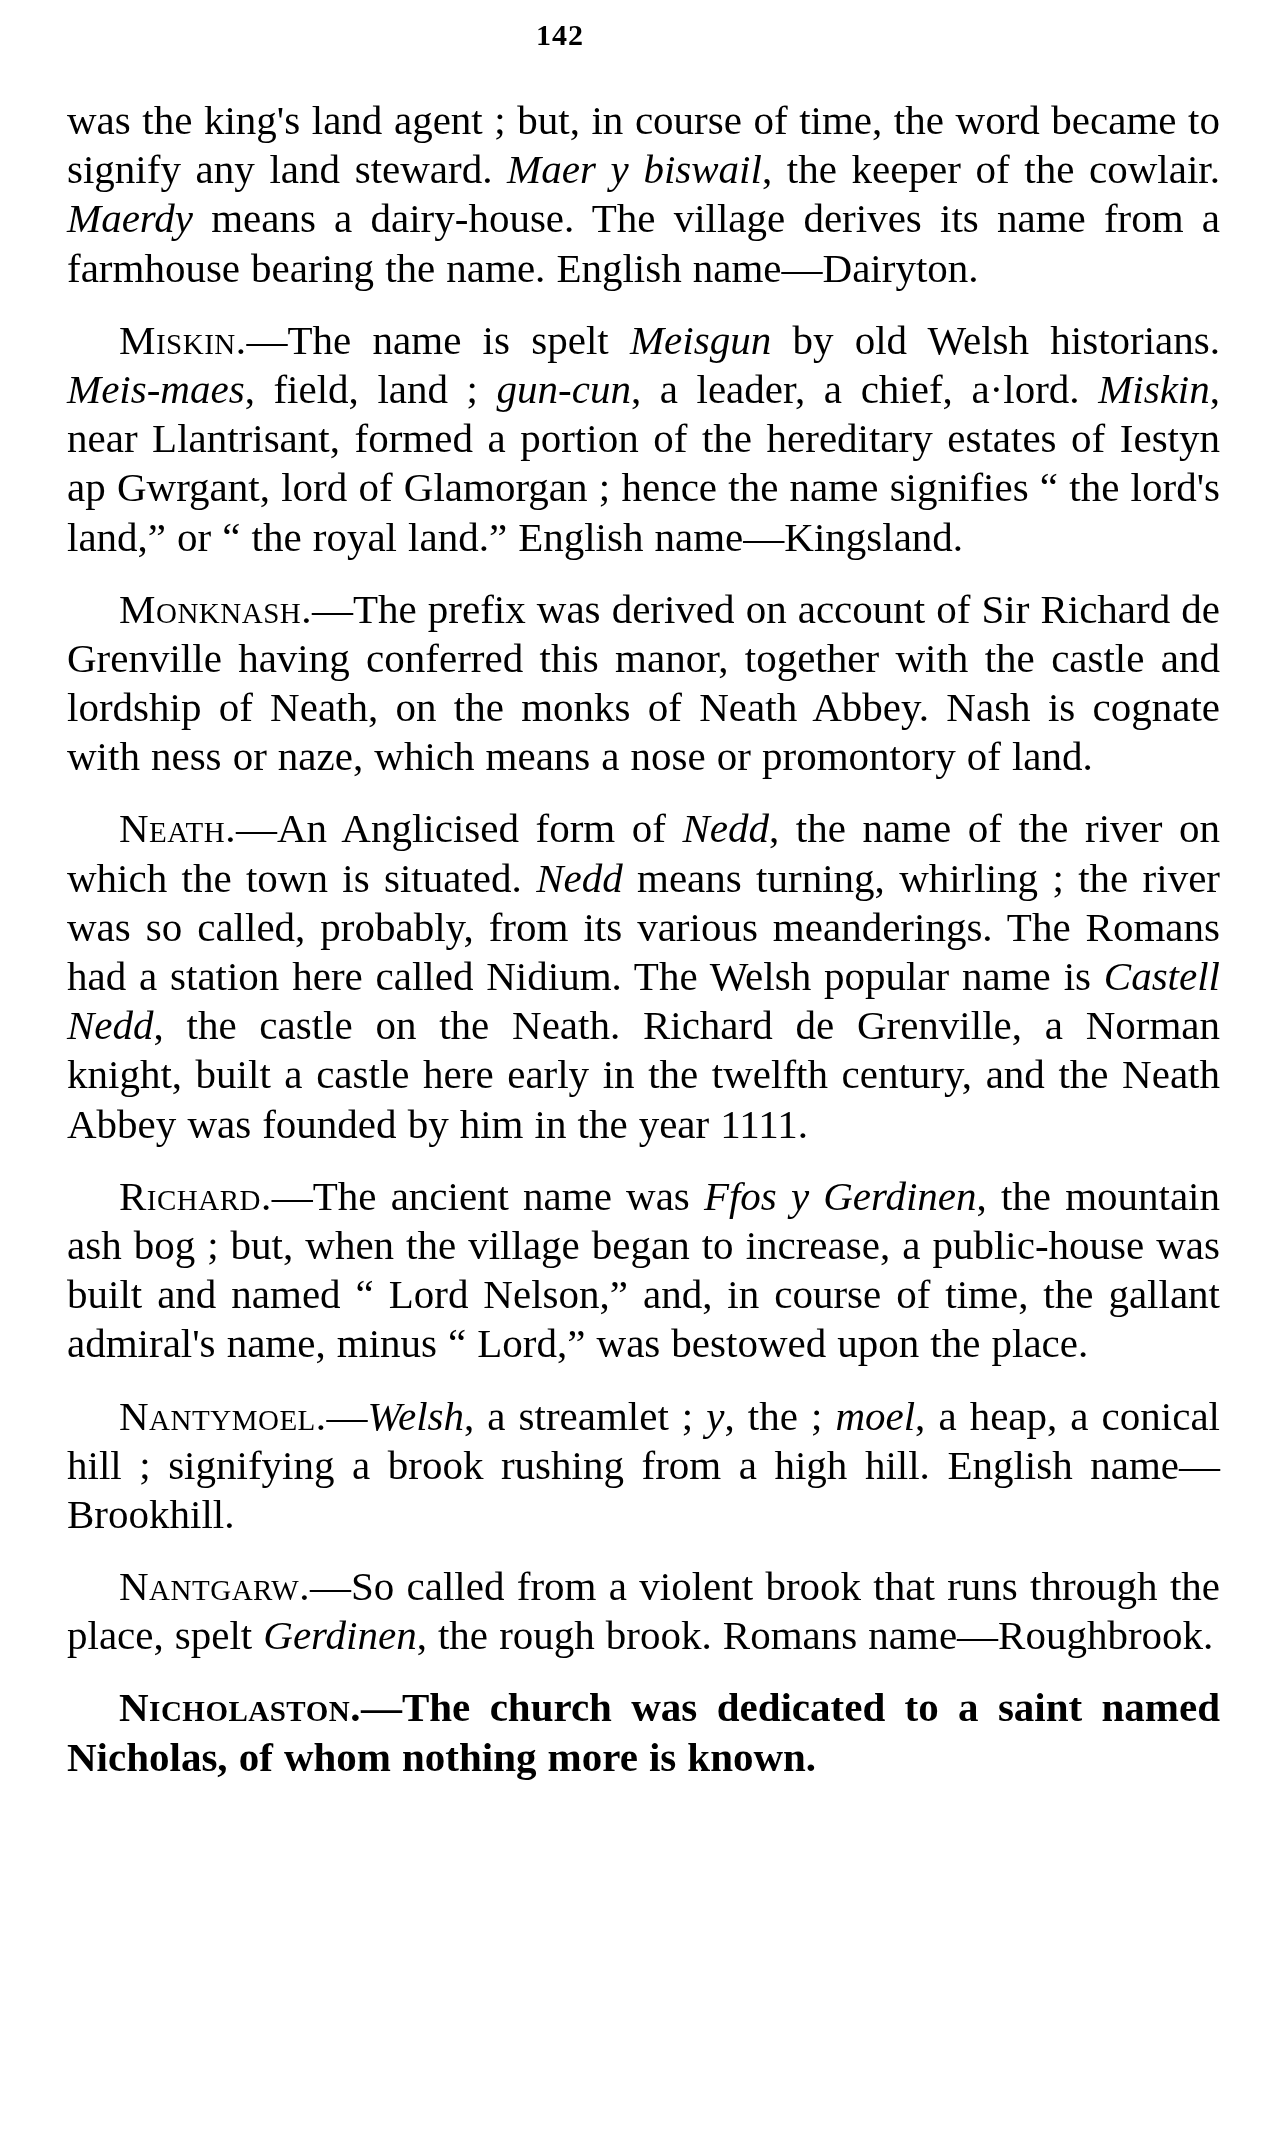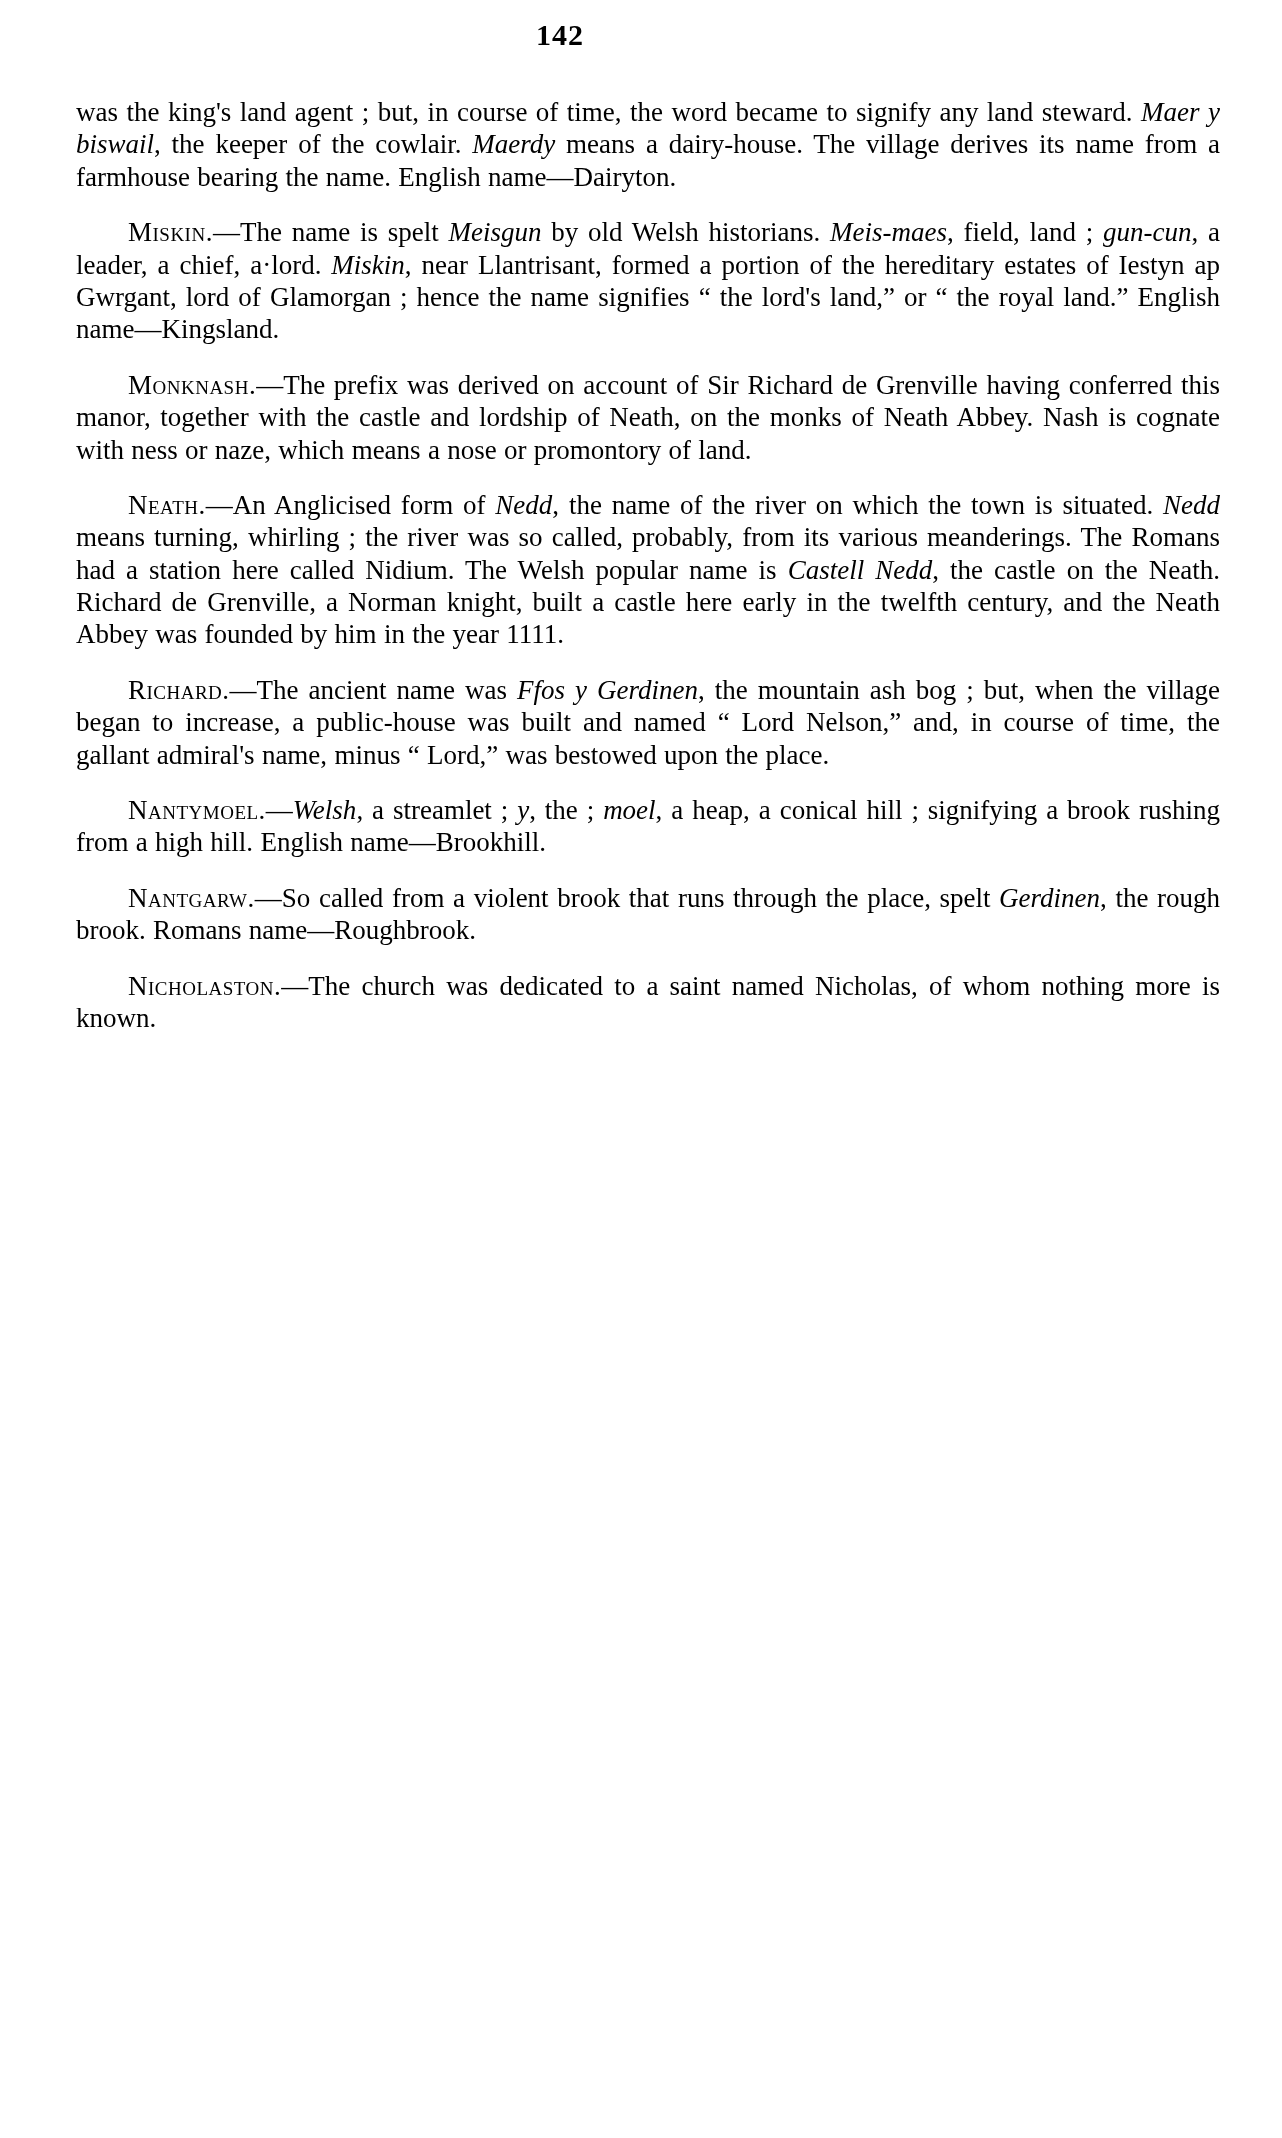--- a/index.html
+++ b/index.html
@@ -26,22 +26,22 @@
     font-weight: bold;
     font-size: 30px;
     letter-spacing: 1px;
     margin: 0 0 44px 0;
   }
   .body-text {
     width: 1158px;
     margin: 0 auto;
   }
   p.para {
-    margin: 0 0 23px 14px;
-    font-size: 27px;
+    margin: 0 0 23px 5px;
+    font-size: 41px;
     line-height: 1.20;
     text-align: justify;
     text-justify: inter-word;
     word-spacing: 0.02em;
     hyphens: none;
   }
   p.para.first {
     text-indent: 0;
   }
   p.para.indent {
@@ -50,20 +50,21 @@
   .smallcaps {
     font-variant: small-caps;
     letter-spacing: 0.5px;
   }
   .ital {
     font-style: italic;
   }
   
   p.para:last-child {
     margin-bottom: 0;
+    font-weight: bold;
   }
 </style>
 </head>
 <body>
 
 <div class="page">
   <div class="page-number">142</div>
   <div class="body-text">
       <p class="para first"><span>was the king's land agent ; but, in course of time, the word became to signify any land steward. </span><span class="ital">Maer y biswail</span><span>, the keeper of the cowlair. </span><span class="ital">Maerdy</span><span> means a dairy-house. The village derives its name from a farmhouse bearing the name. English name—Dairyton.</span></p>
       <p class="para indent"><span class="smallcaps">Miskin.</span><span>—The name is spelt </span><span class="ital">Meisgun</span><span> by old Welsh historians. </span><span class="ital">Meis-maes</span><span>, field, land ; </span><span class="ital">gun-cun</span><span>, a leader, a chief, a·lord. </span><span class="ital">Miskin</span><span>, near Llantrisant, formed a portion of the hereditary estates of Iestyn ap Gwrgant, lord of Glamorgan ; hence the name signifies “ the lord's land,” or “ the royal land.” English name—Kingsland.</span></p>

